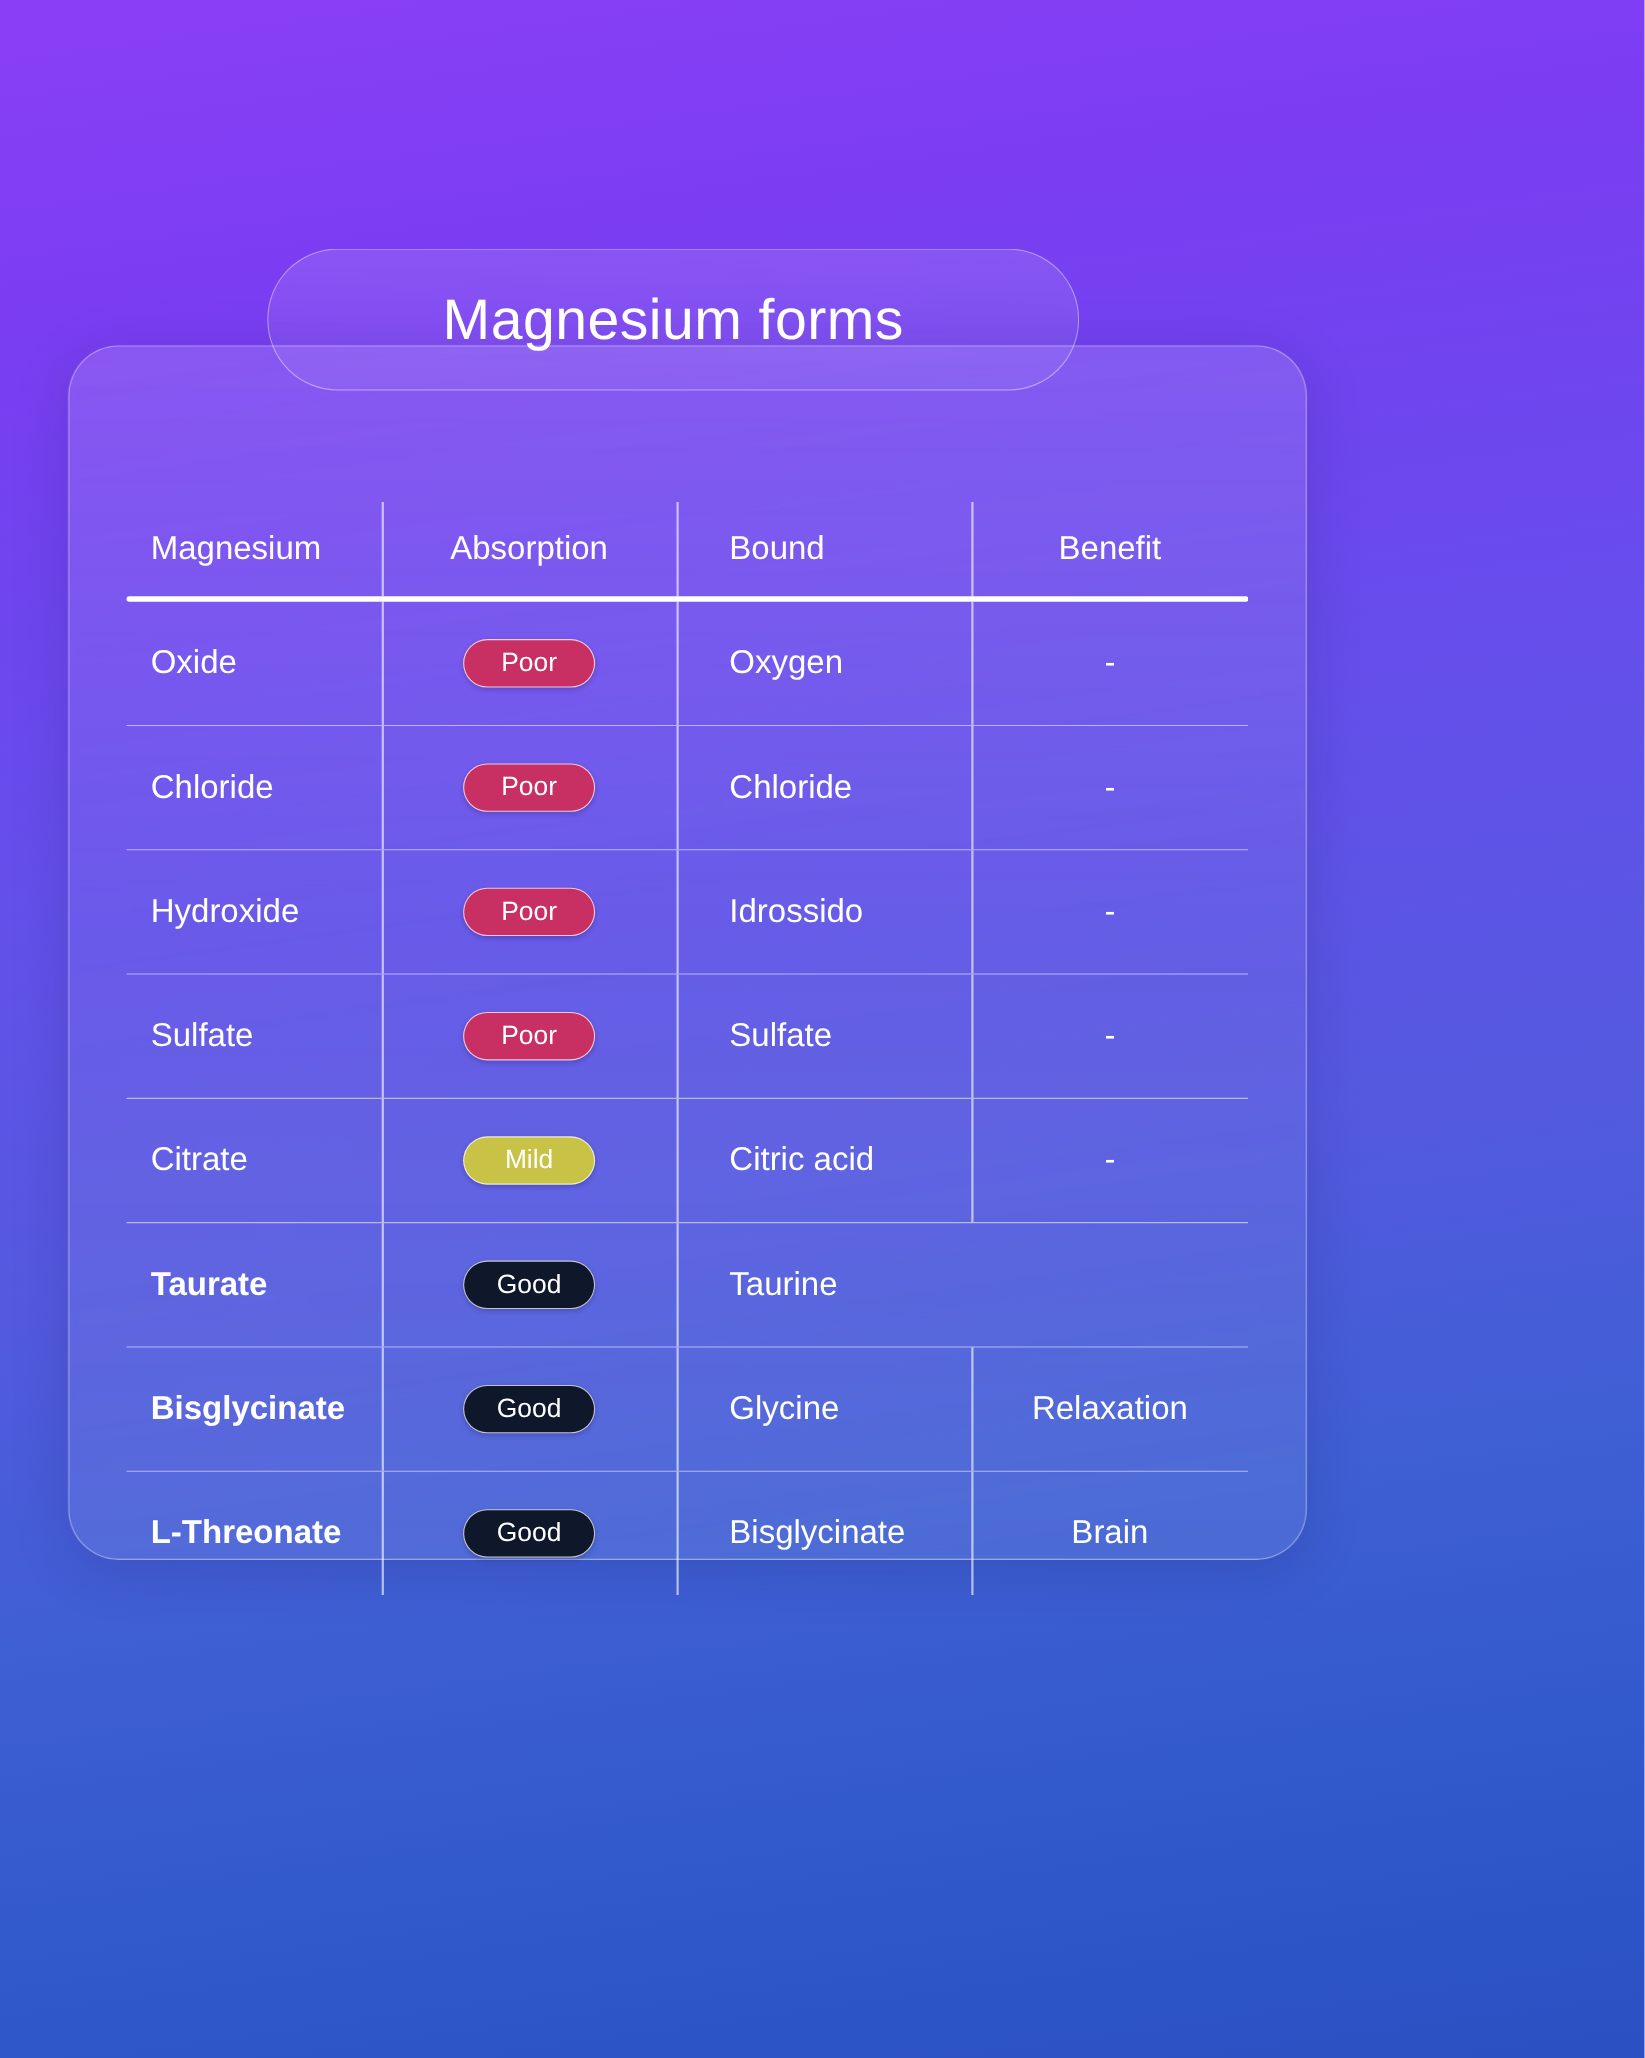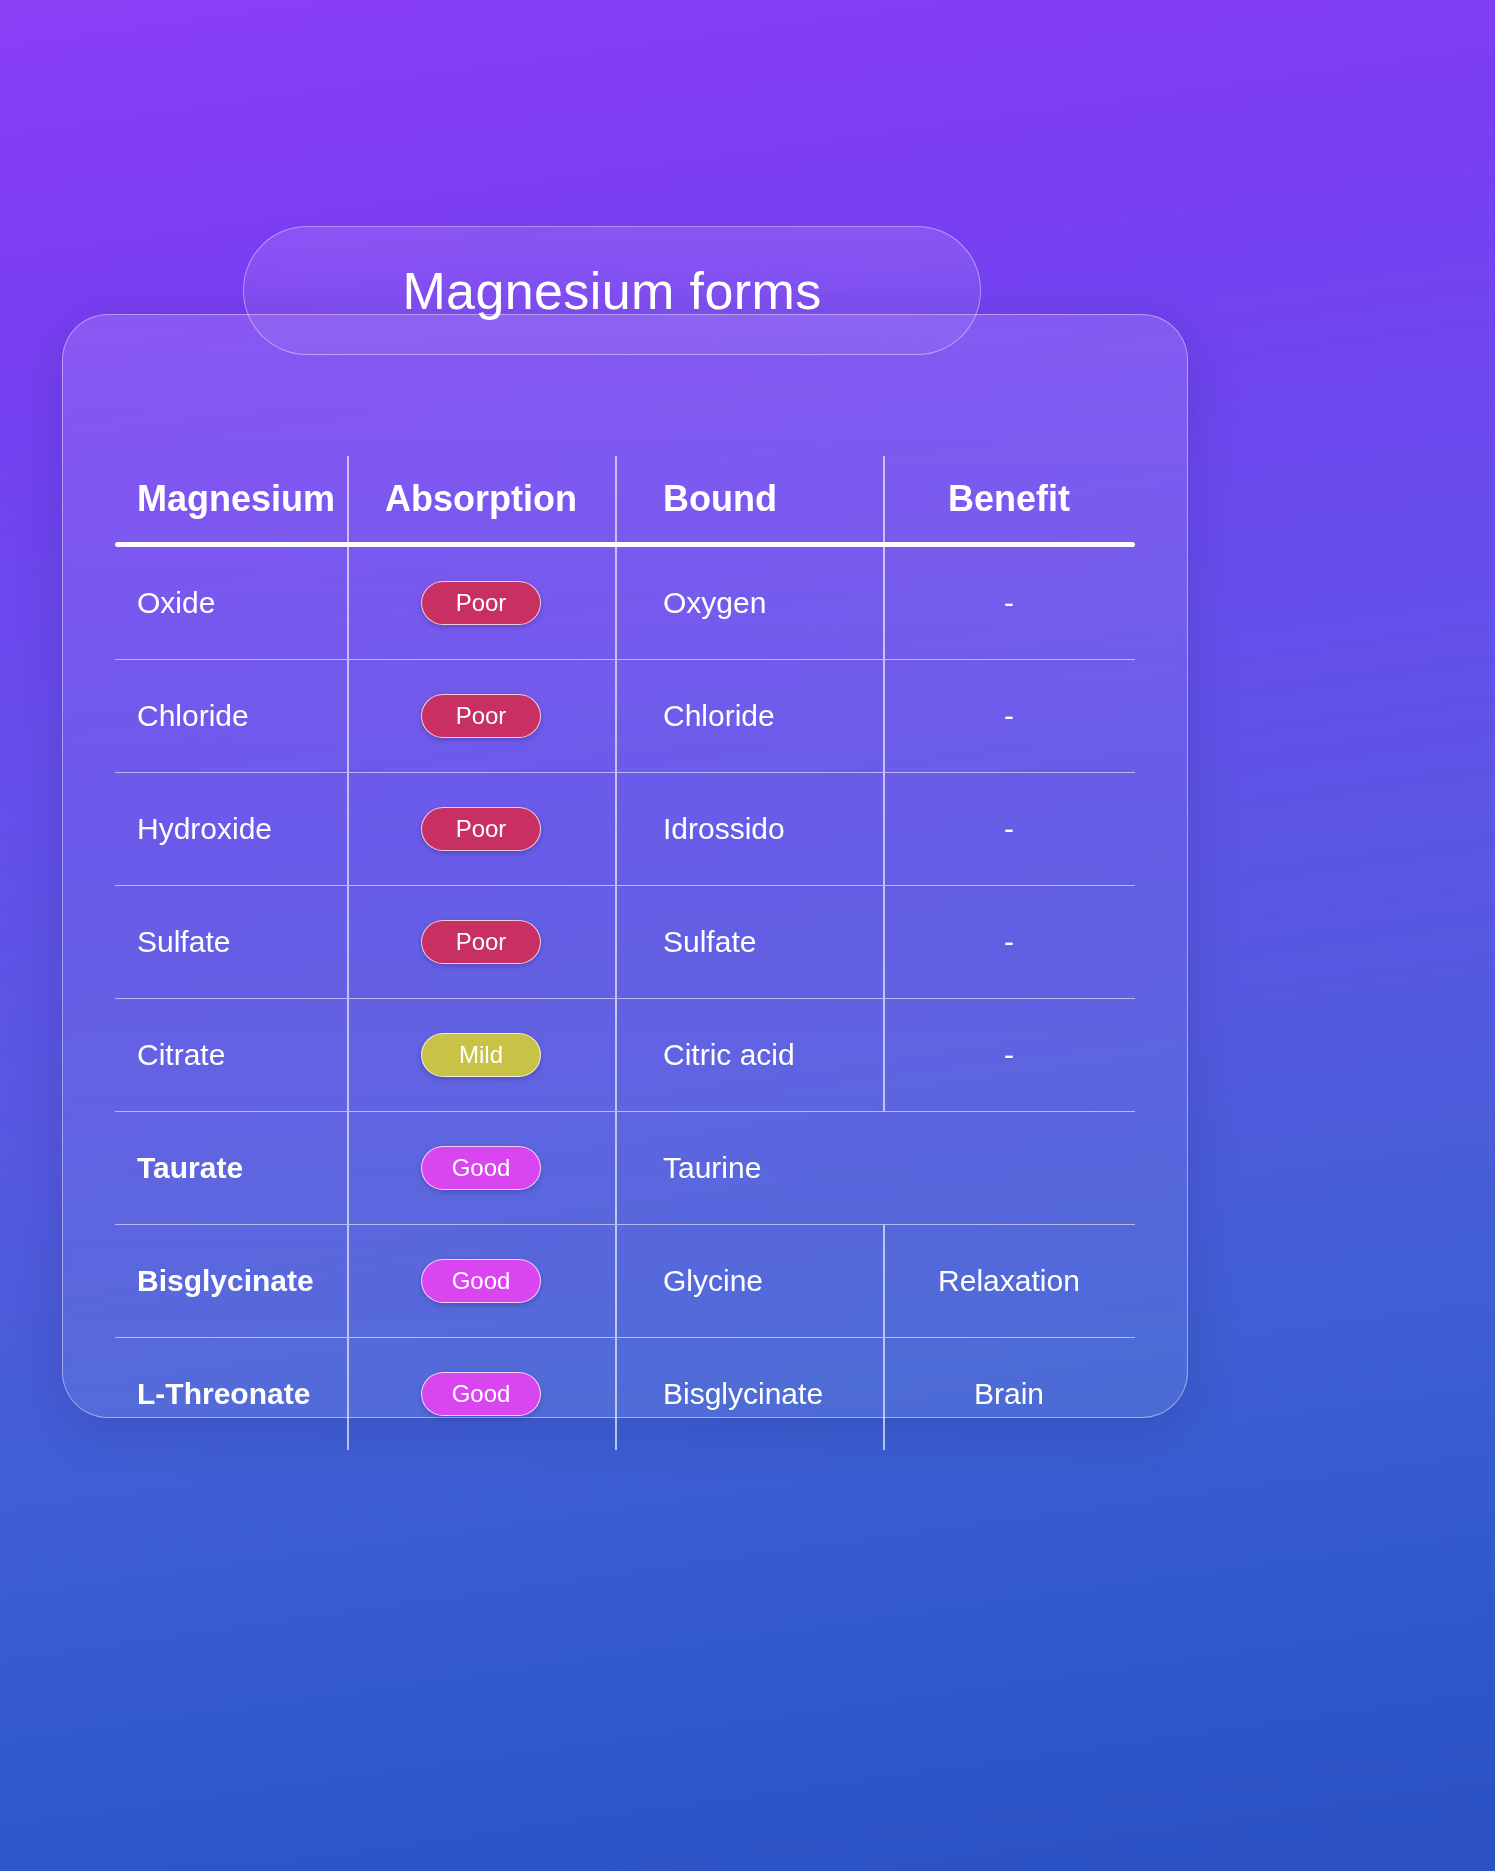--- a/index.html
+++ b/index.html
@@ -80,22 +80,22 @@
   }
 
   .c-name { width:232px; }
   .c-abs  { width:268px; justify-content:center; }
   .c-bound{ width:268px;padding-left:48px; }
   .c-ben  { width:252px; justify-content:center; }
 
   
   .head .cell{
     min-height:86px;
-    font-size:36px;
-    font-weight:700;
+    font-size:30px;
+    font-weight:400;
     align-items:center;
   }
   .head .c-abs { justify-content:center; }
   .head .c-ben { justify-content:center; }
   .head .c-name, .head .c-bound { justify-content:flex-start; }
 
   .head-rule{
     height:5px;
     background:#ffffff;
     border-radius:4px;
@@ -121,21 +121,21 @@
     border-radius:24px;
     color:#ffffff;
     font-size:24px;
     font-weight:400;
     border:1.5px solid rgba(255,255,255,.75);
     box-shadow:0 2px 5px rgba(20,10,60,.22);
     white-space:nowrap;
   }
   .badge.poor{ background:#c82f63; }
   .badge.mild{ background:#c8c247; }
-  .badge.good{ background:#d946ef; }
+  .badge.good{ background:#0f172a; }
 
   .dash{
     font-size:30px;
     color:#ffffff;
   }
 </style>
 </head>
 <body>
 
 <div class="card"></div>

